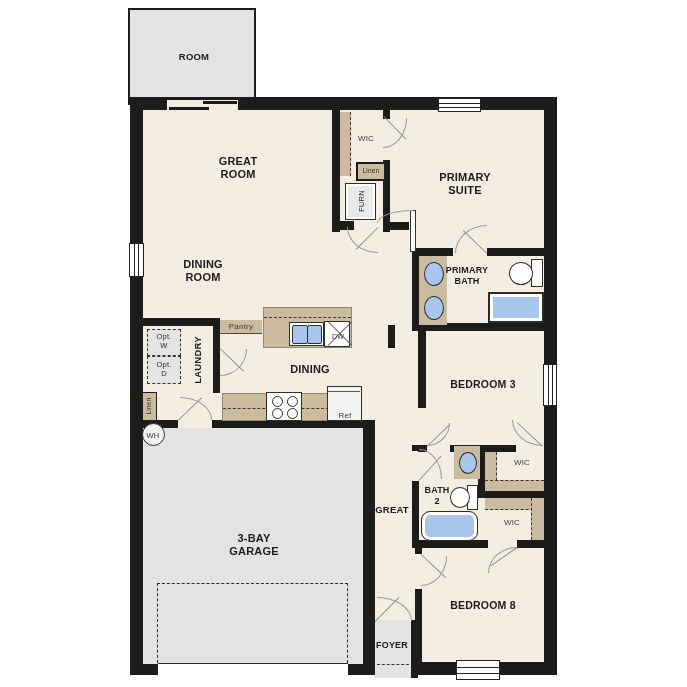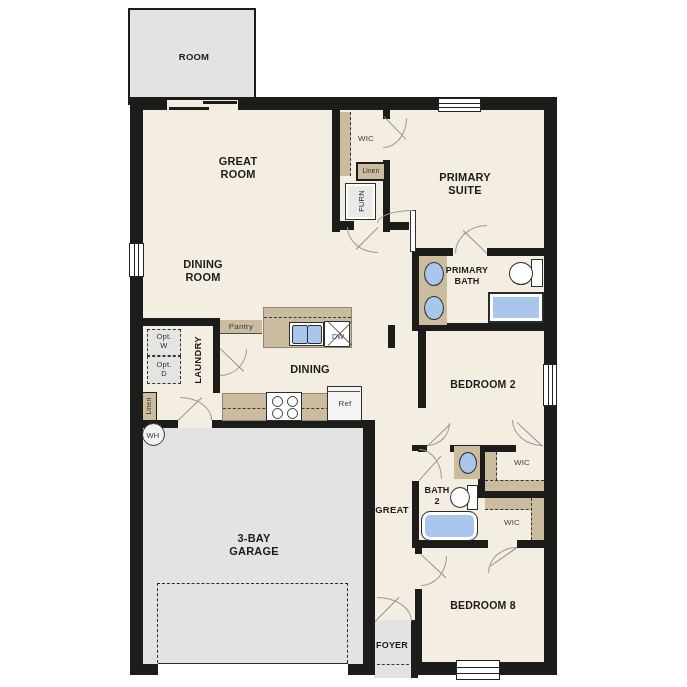--- a/index.html
+++ b/index.html
@@ -190,23 +190,23 @@
 BATH</div>
   <div class="lbl small" style="left:241px;top:327px;">Pantry</div>
   <div class="lbl" style="left:164px;top:341px;font-size:7.5px;color:#2a2a2a;">Opt.
 W</div>
   <div class="lbl" style="left:164px;top:369px;font-size:7.5px;color:#2a2a2a;">Opt.
 D</div>
   <div class="lbl b rot" style="left:198px;top:360px;font-size:9.5px;">LAUNDRY</div>
   <div class="lbl tiny rot" style="left:149px;top:406px;">Linen</div>
   <div class="lbl b" style="left:310px;top:370px;font-size:11px;">DINING</div>
   <div class="lbl" style="left:338px;top:337px;font-size:7px;color:#3a3a3a;">DW</div>
-  <div class="lbl small" style="left:345px;top:404px;">Ref</div>
+  <div class="lbl small" style="left:345px;top:416px;">Ref</div>
   <div class="lbl" style="left:153px;top:435px;font-size:7.5px;color:#3a3a3a;">WH</div>
-  <div class="lbl b" style="left:483px;top:384px;font-size:10.5px;">BEDROOM 2</div>
+  <div class="lbl b" style="left:483px;top:384px;font-size:10.5px;">BEDROOM 3</div>
   <div class="lbl small" style="left:522px;top:463px;">WIC</div>
   <div class="lbl b" style="left:437px;top:496px;font-size:9px;">BATH
 2</div>
   <div class="lbl b" style="left:392px;top:510px;font-size:9.5px;">GREAT</div>
   <div class="lbl small" style="left:512px;top:523px;">WIC</div>
   <div class="lbl b" style="left:254px;top:545px;font-size:11px;">3-BAY
 GARAGE</div>
   <div class="lbl b" style="left:483px;top:605px;font-size:10.5px;">BEDROOM 8</div>
   <div class="lbl b" style="left:392px;top:645px;font-size:9px;">FOYER</div>
 

